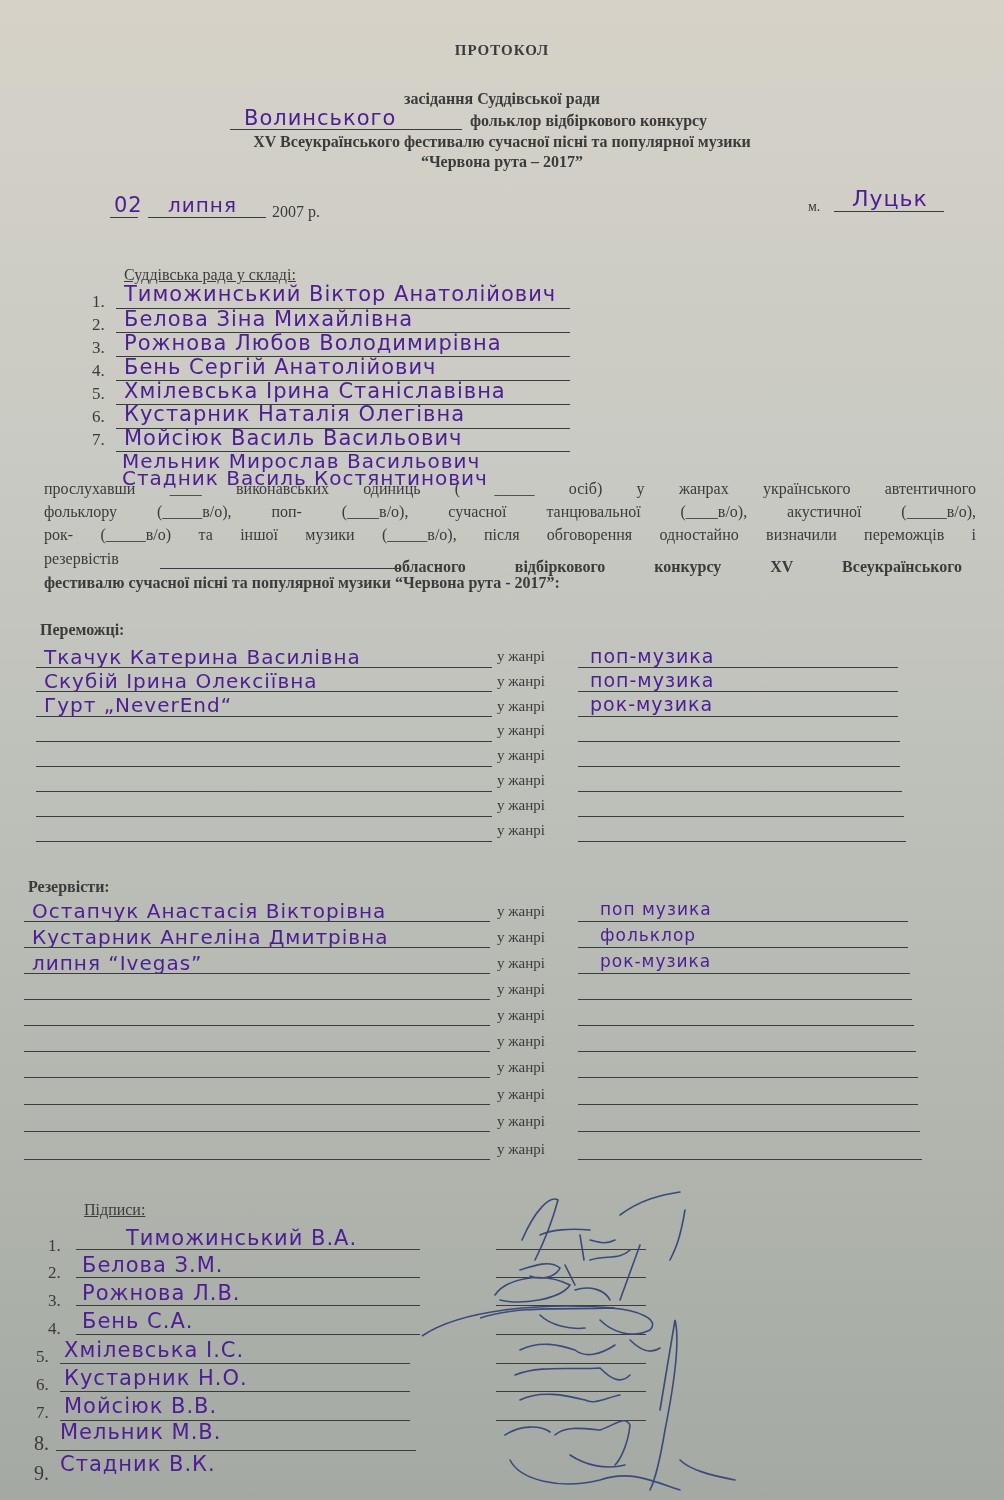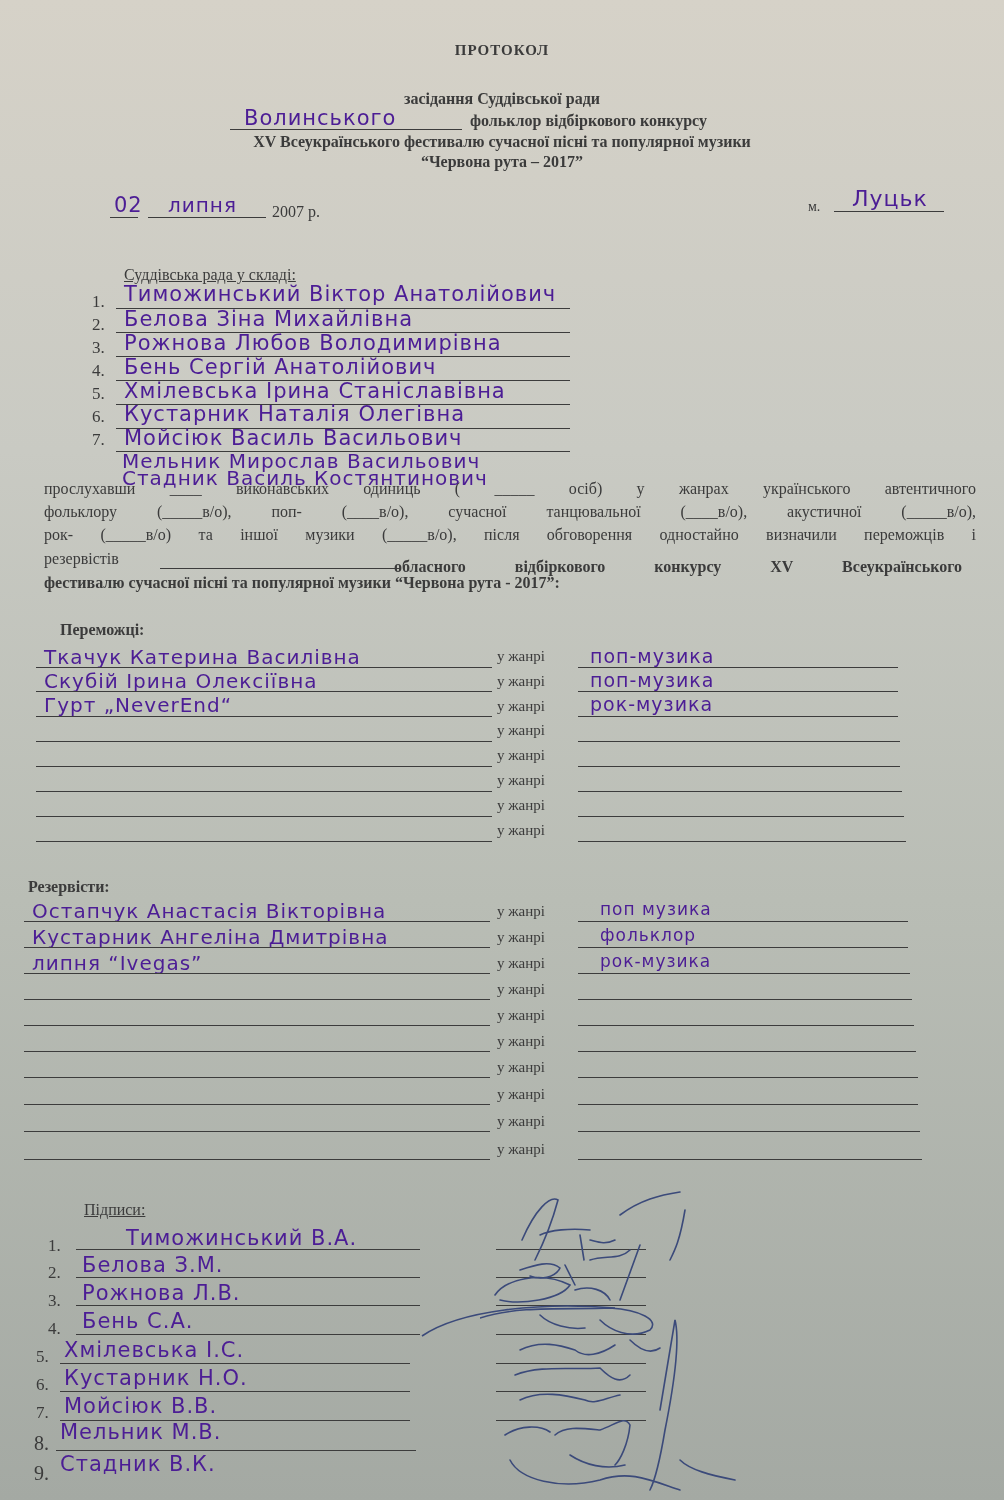--- a/index.html
+++ b/index.html
@@ -84,21 +84,21 @@
   <div style="font-size:16px;">
     <div class="abs print" style="top:480px;left:44px;width:932px;text-align:justify;text-align-last:justify;">прослухавши ____ виконавських одиниць ( _____ осіб) у жанрах українського автентичного</div>
     <div class="abs print" style="top:503px;left:44px;width:932px;text-align:justify;text-align-last:justify;">фольклору (_____в/о), поп- (____в/о), сучасної танцювальної (____в/о), акустичної (_____в/о),</div>
     <div class="abs print" style="top:526px;left:44px;width:932px;text-align:justify;text-align-last:justify;">рок- (_____в/о) та іншої музики (_____в/о), після обговорення одностайно визначили переможців і</div>
     <div class="abs print" style="top:550px;left:44px;">резервістів</div>
     <div class="line" style="top:568px;left:160px;width:240px;"></div>
     <div class="abs print bold" style="top:550px;left:394px;width:568px;text-align:justify;text-align-last:justify;margin-top:8px;">обласного відбіркового конкурсу XV Всеукраїнського</div>
     <div class="abs print bold" style="top:574px;left:44px;">фестивалю сучасної пісні та популярної музики “Червона рута - 2017”:</div>
   </div>
 
-  <div class="abs print bold" style="top:621px;left:40px;font-size:16px;margin-left:20px;">Переможці:</div>
+  <div class="abs print bold" style="top:621px;left:40px;font-size:16px;">Переможці:</div>
   <div>
 
     <div>
       <div class="abs hand" style="top:645px;left:44px;font-size:20px;">Ткачук Катерина Василівна</div>
       <div class="line" style="top:667px;left:36px;width:456px;"></div>
       <div class="abs print" style="top:648px;left:497px;font-size:15px;">у жанрі</div>
       <div class="abs hand" style="top:645px;left:590px;font-size:19px;">поп-музика</div>
       <div class="line" style="top:667px;left:578px;width:320px;"></div>
     </div>
     <div>

